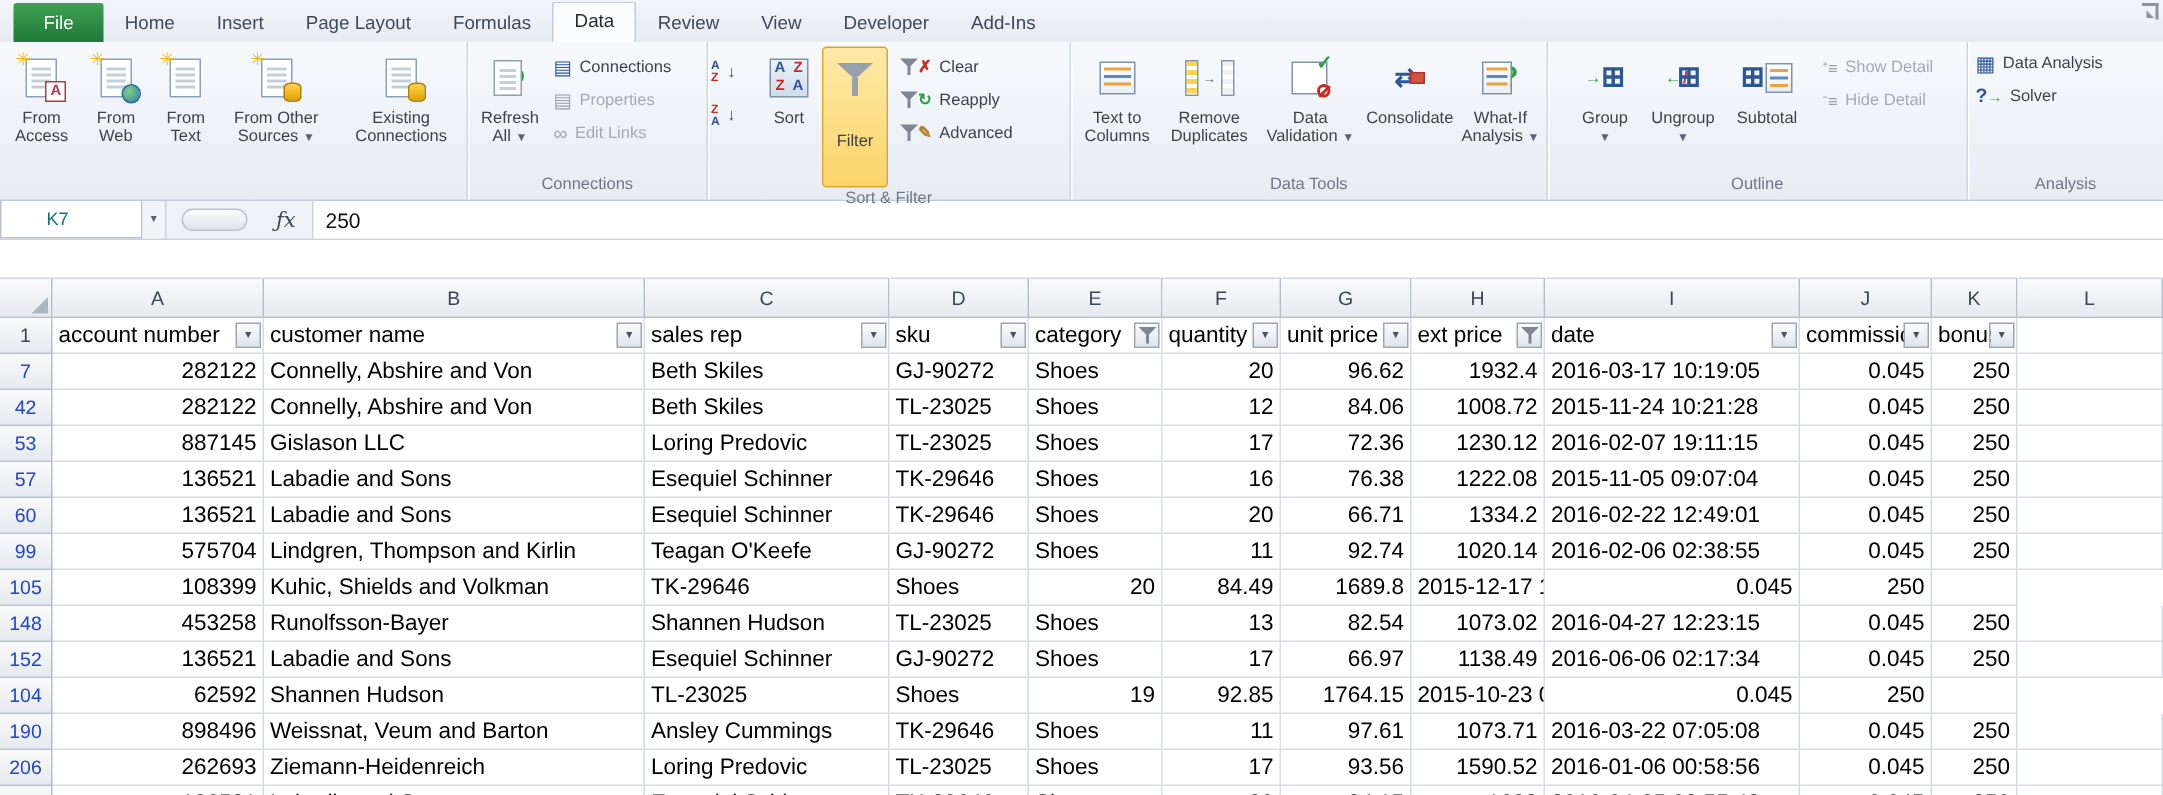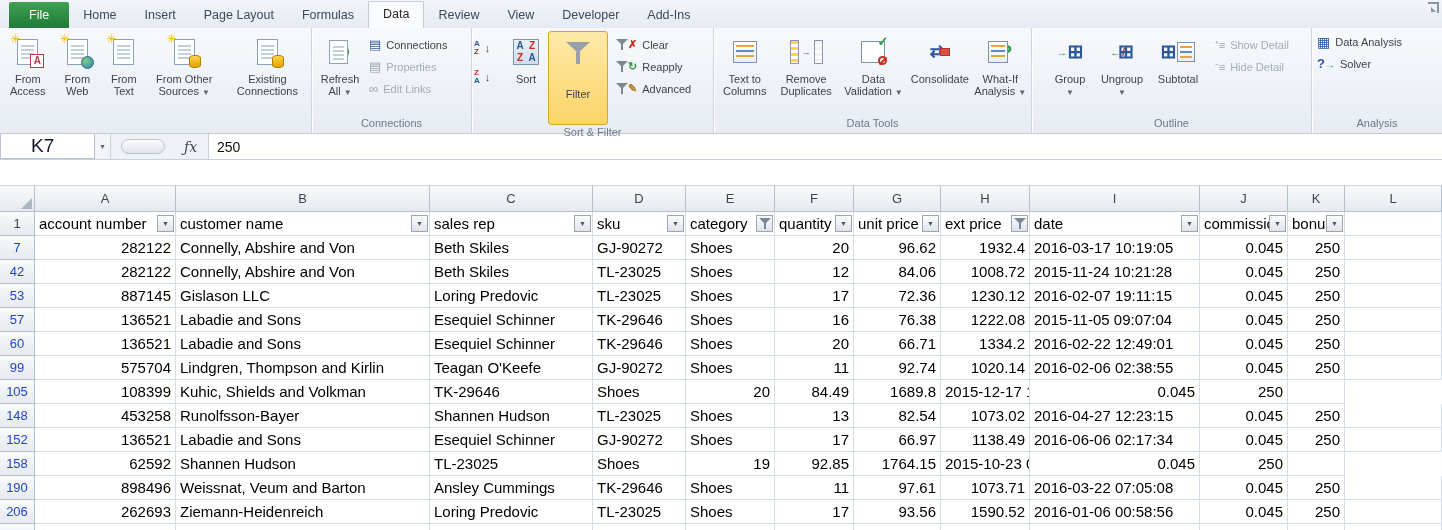--- a/index.html
+++ b/index.html
@@ -53,21 +53,21 @@
   .colrect.light { background:repeating-linear-gradient(#eef2f6 0 3px,#fff 3px 6px); }
   .dvicon { width:24px; height:22px; border:1px solid #7f93a8; background:#fff; position:relative; font-size:10px; }
   .dvicon .ck { position:absolute; right:-4px; top:-6px; color:#2f9e44; font-weight:bold; font-size:13px; }
   .nosym { position:absolute; right:-3px; bottom:-3px; width:9px; height:9px; border:2px solid #cc2a1e; border-radius:50%; background:#fff; }
   .nosym::after { content:""; position:absolute; left:-2px; top:2px; width:10px; height:2px; background:#cc2a1e; transform:rotate(-45deg); }
   .bigq { font-size:20px; font-weight:bold; }
   .outl { font-size:19px; color:#2b5797; font-weight:bold; }
 
   
   .fbar { height:26px; background:#eef1f6; border-bottom:1px solid #c9d1dc; display:flex; align-items:stretch; }
-  .namebox { width:95px; background:#fff; border:1px solid #b9c2cf; border-top:none; font-size:19px; color:#0f172a; display:flex; align-items:center; padding-left:30px; }
+  .namebox { width:95px; background:#fff; border:1px solid #b9c2cf; border-top:none; font-size:12px; color:#0f766e; display:flex; align-items:center; padding-left:30px; }
   .nbdrop { width:16px; background:#f2f4f8; display:flex; align-items:center; justify-content:center; font-size:7px; color:#5a6472; border-right:1px solid #c9d1dc; }
   .pill { width:44px; height:15px; margin:5px 8px 0 10px; background:linear-gradient(#fcfdfe,#dde3ea); border:1px solid #b9c2cf; border-radius:8px; }
   .fx { width:36px; display:flex; align-items:center; justify-content:center; font-family:"DejaVu Serif", serif; font-style:italic; font-size:14px; color:#3e4854; border-right:1px solid #c9d1dc; }
   .fval { flex:1; background:#fff; font-size:14px; color:#111; display:flex; align-items:center; padding-left:8px; }
   .strip { height:26px; background:#fff; border-bottom:1px solid #cfd6df; }
 
   
   .sheet { height:344px; overflow:hidden; background:#fff; }
   .srow { display:grid; grid-template-columns:35px 141px 254px 163px 93px 89px 79px 87px 89px 170px 88px 57px 97px; height:24px; }
   .srow.letters { height:26px; }
@@ -197,21 +197,21 @@
         <span class="bicon">
             <span class="sortbig">
               <span class="blue">A</span>
               <span class="red">Z</span>
               <span class="red">Z</span>
               <span class="blue">A</span>
             </span>
           </span>
         <span class="lbl">Sort</span>
       </div>
-      <div class="bigbtn activebtn" style="width:60px;height:94px">
+      <div class="bigbtn activebtn" style="width:44px;height:94px">
         <span class="bicon">
             <span class="funnel"></span>
           </span>
         <span class="lbl" style="margin-top:14px">Filter</span>
       </div>
       <div class="smallstack" style="margin-left:5px">
         <div class="smallbtn">
           <span class="mfunnel"></span>
             <span class="mark red">✗</span>
           <span>Clear</span>
@@ -560,21 +560,21 @@
       <div class="cell a-left">Shoes</div>
       <div class="cell a-right">17</div>
       <div class="cell a-right">66.97</div>
       <div class="cell a-right">1138.49</div>
       <div class="cell a-left">2016-06-06 02:17:34</div>
       <div class="cell a-right">0.045</div>
       <div class="cell a-right">250</div>
       <div class="cell a-left"></div>
     </div>
     <div class="srow">
-      <div class="rh filt">158</div>
+      <div class="rh filt">104</div>
       <div class="cell a-right">62592</div>
       <div class="cell a-left">Shannen Hudson</div>
       <div class="cell a-left">TL-23025</div>
       <div class="cell a-left">Shoes</div>
       <div class="cell a-right">19</div>
       <div class="cell a-right">92.85</div>
       <div class="cell a-right">1764.15</div>
       <div class="cell a-left">2015-10-23 07:32:22</div>
       <div class="cell a-right">0.045</div>
       <div class="cell a-right">250</div>

